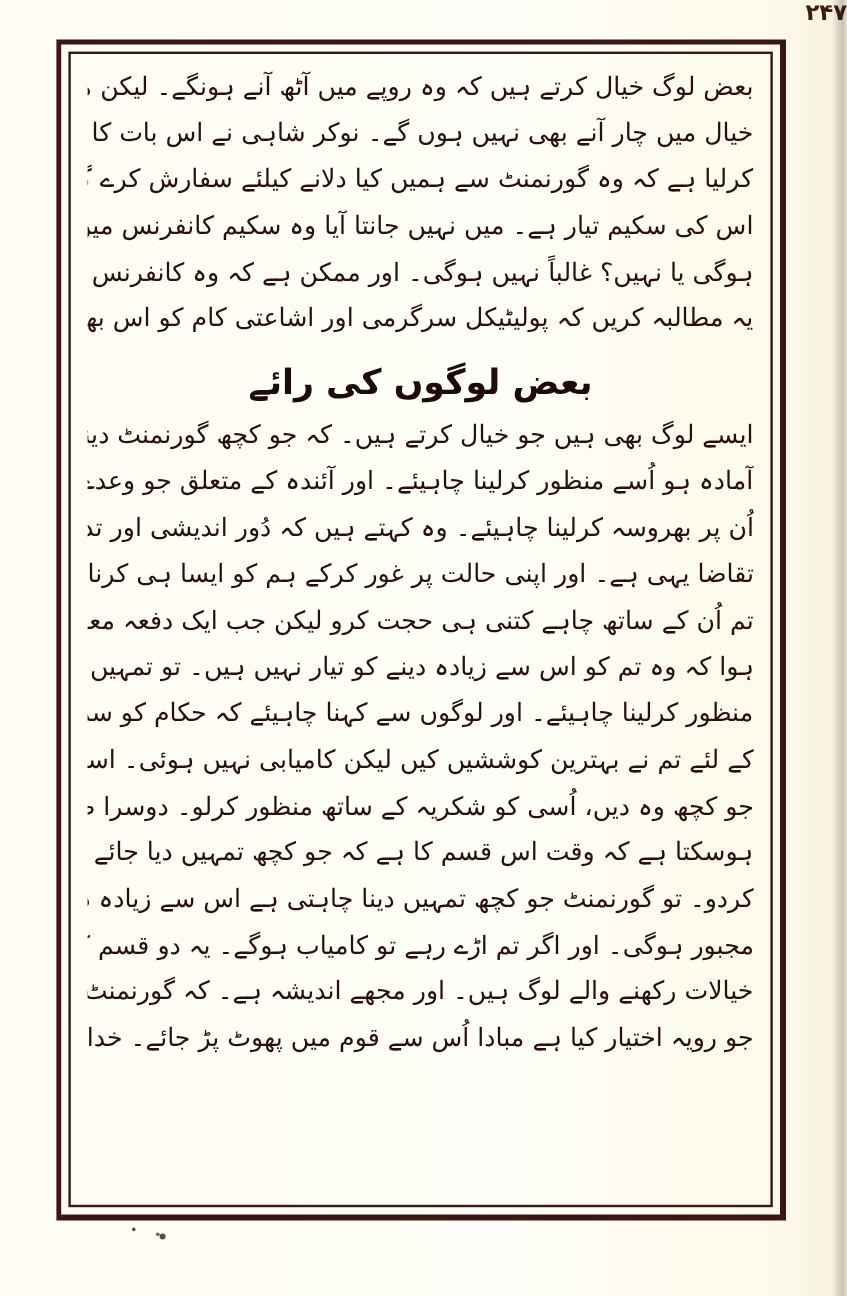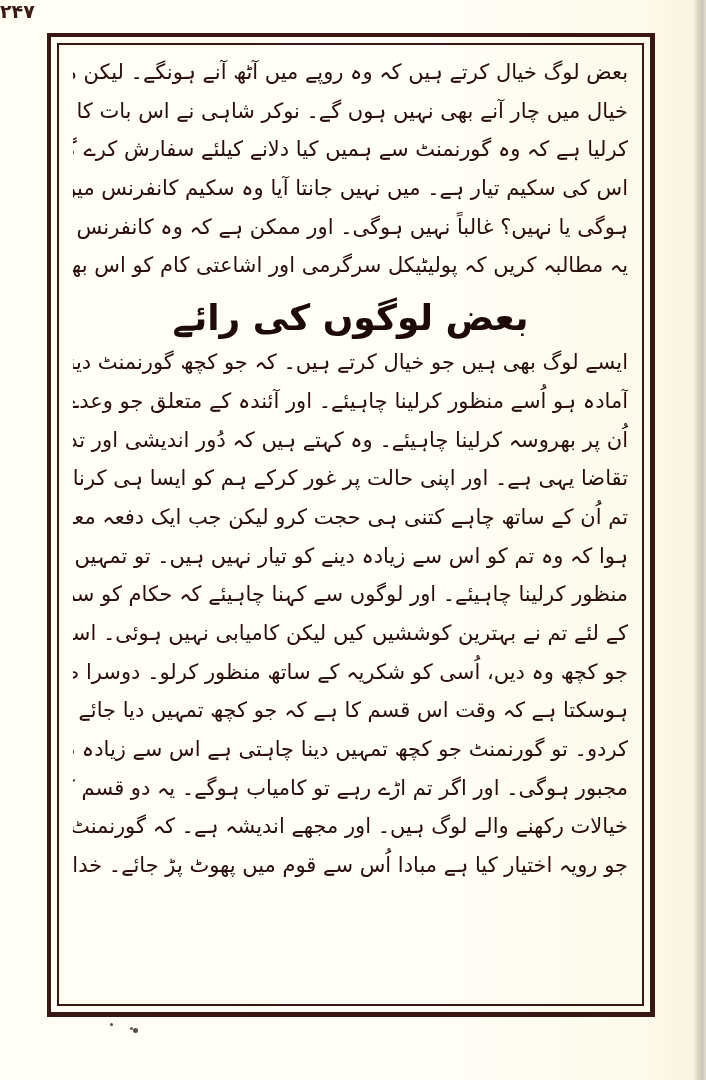--- a/index.html
+++ b/index.html
@@ -23,21 +23,21 @@
     .binding-edge {
       position: absolute;
       top: 0; right: 0;
       width: 12px; height: 1080px;
       background: linear-gradient(to right, #f3eed8 0%, #d8d2c0 40%, #c9c4b6 70%, #e6e1d2 100%);
     }
     .page-number {
       position: absolute;
       top: 0px;
       left: 0; right: 0;
-      text-align: left;
+      text-align: right;
       font-size: 19px;
       color: #3a1a14;
       font-weight: bold;
       direction: rtl;
       font-family: "DejaVu Sans", sans-serif;
     }
     .frame-outer {
       position: absolute;
       left: 47px;
       top: 33px;
@@ -68,21 +68,21 @@
       text-align-last: justify;
       font-family: "DejaVu Sans", sans-serif;
       overflow: hidden;
     }
     .line.last {
       text-align-last: right;
     }
     .heading {
       height: 58px;
       line-height: 66px;
-      font-size: 36px;
+      font-size: 29px;
       font-weight: bold;
       text-align: center;
       text-align-last: center;
       color: #1e0a08;
     }
     .specks {
       position: absolute;
       left: 110px; top: 1023px;
       width: 3px; height: 3px;
       background: #5a4a4a;

